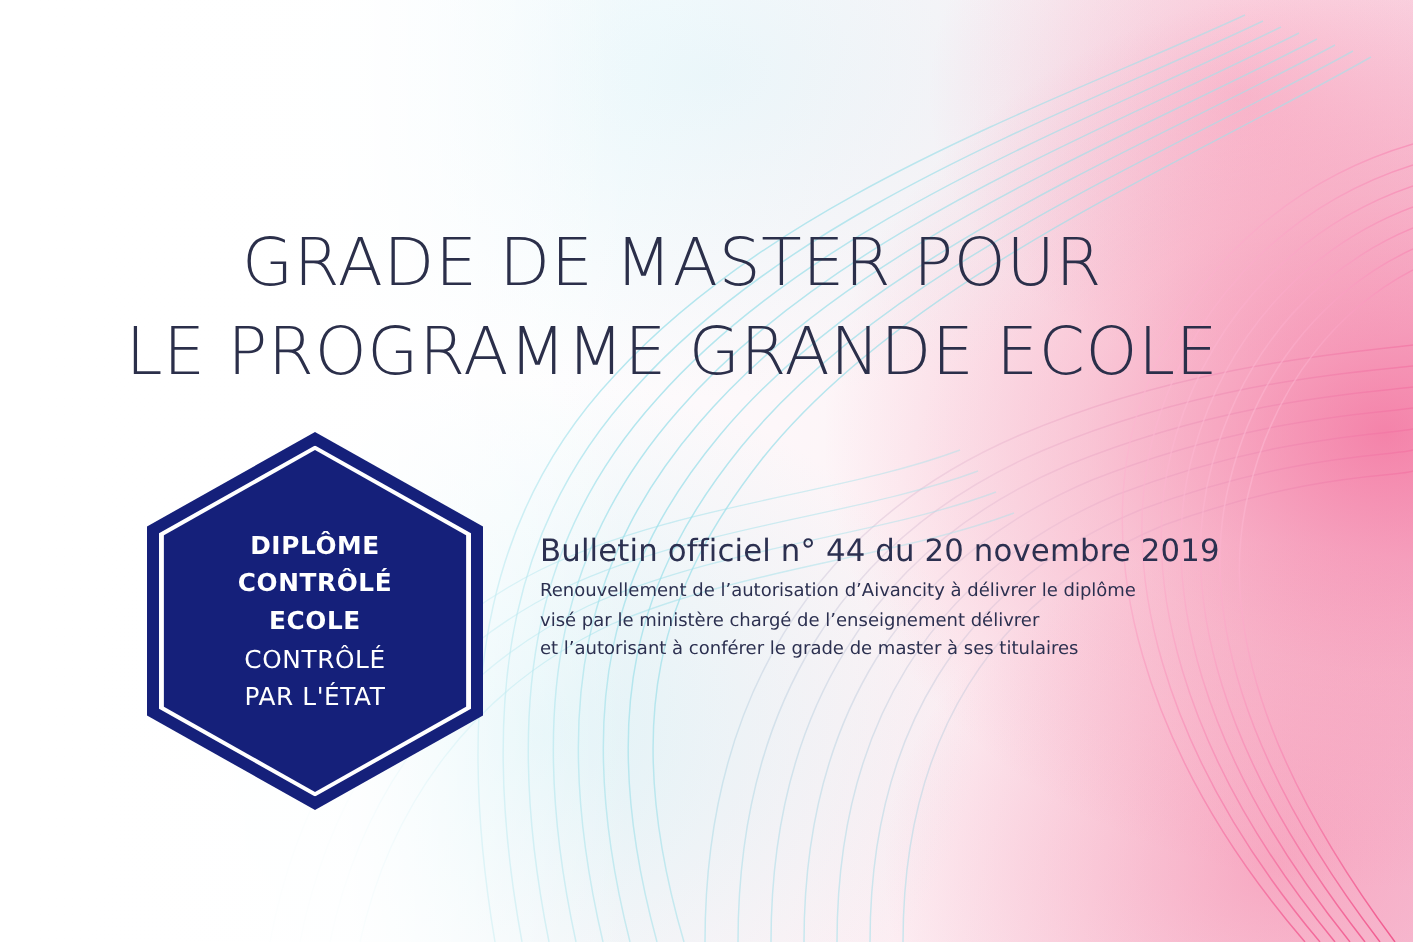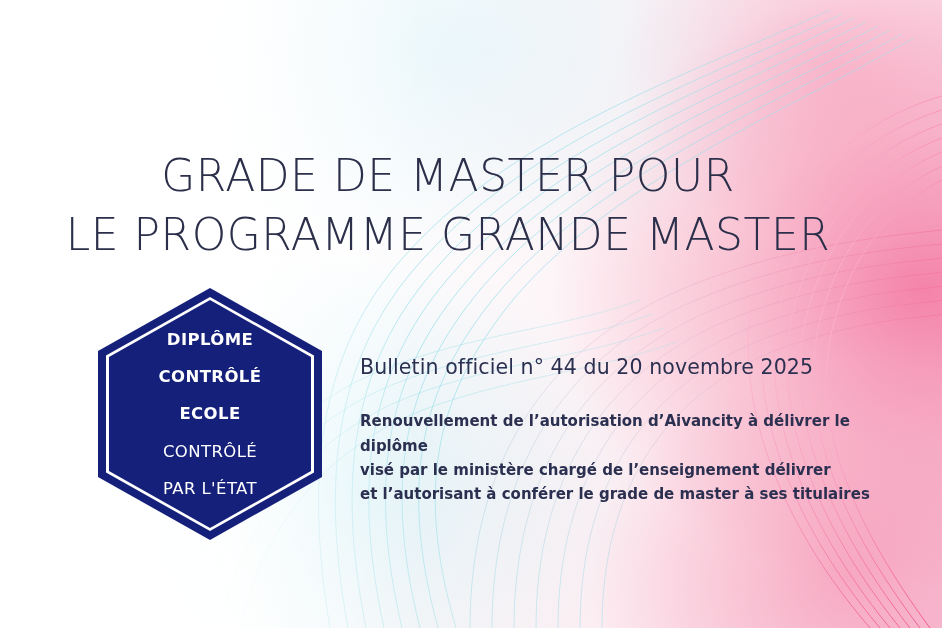--- a/index.html
+++ b/index.html
@@ -96,21 +96,20 @@
     display: flex;
     flex-direction: column;
     align-items: center;
     justify-content: center;
     color: #ffffff;
     font-family: "DejaVu Sans", sans-serif;
     font-size: 16.5px;
     line-height: 1.52;
     letter-spacing: 0.4px;
     text-align: center;
-    gap: 12px;
   }
   .badge-text .b {
     font-weight: 700;
     display: block;
   }
   .badge-text .n {
     font-weight: 400;
     display: block;
   }
 
@@ -124,23 +123,23 @@
     font-family: "DejaVu Sans", sans-serif;
   }
   .info .bo-line {
     font-size: 20.5px;
     font-weight: 400;
     line-height: 1.52;
     letter-spacing: 0.1px;
     color: #2c3050;
   }
   .info .detail {
-    margin-top: 26px;
-    font-size: 15px;
-    font-weight: 700;
+    margin-top: 1px;
+    font-size: 12px;
+    font-weight: 400;
     line-height: 1.63;
     color: #2c3050;
   }
   .info .detail span {
     display: block;
   }
 </style>
 </head>
 <body>
 
@@ -203,38 +202,38 @@
       <path d="M200 628 C220 526, 278 440, 376 392 C466 350, 572 344, 652 314"></path>
       <path d="M220 628 C240 532, 296 450, 392 404 C482 364, 584 358, 664 328"></path>
       <path d="M240 628 C260 538, 314 460, 408 416 C498 378, 596 372, 676 342"></path>
     </g>
   </svg>
 
   <div class="bg-left-white"></div>
 
   <h1 class="headline">
     <span class="line">GRADE DE MASTER POUR</span>
-    <span class="line">LE PROGRAMME GRANDE MASTER</span>
+    <span class="line">LE PROGRAMME GRANDE ECOLE</span>
   </h1>
 
   <div class="badge-wrap">
     <div class="hex-outer"></div>
     <div class="hex-ring"></div>
     <div class="hex-fill"></div>
     <div class="badge-text">
       <span class="b">DIPLÔME</span>
       <span class="b">CONTRÔLÉ</span>
       <span class="b">ECOLE</span>
       <span class="n">CONTRÔLÉ</span>
       <span class="n">PAR L'ÉTAT</span>
     </div>
   </div>
 
   <div class="info">
-    <div class="bo-line">Bulletin officiel n° 44 du 20 novembre 2025</div>
+    <div class="bo-line">Bulletin officiel n° 44 du 20 novembre 2019</div>
     <div class="detail">
       <span>Renouvellement de l’autorisation d’Aivancity à délivrer le diplôme</span>
       <span>visé par le ministère chargé de l’enseignement délivrer</span>
       <span>et l’autorisant à conférer le grade de master à ses titulaires</span>
     </div>
   </div>
 
 </div>
 
 </body></html>

